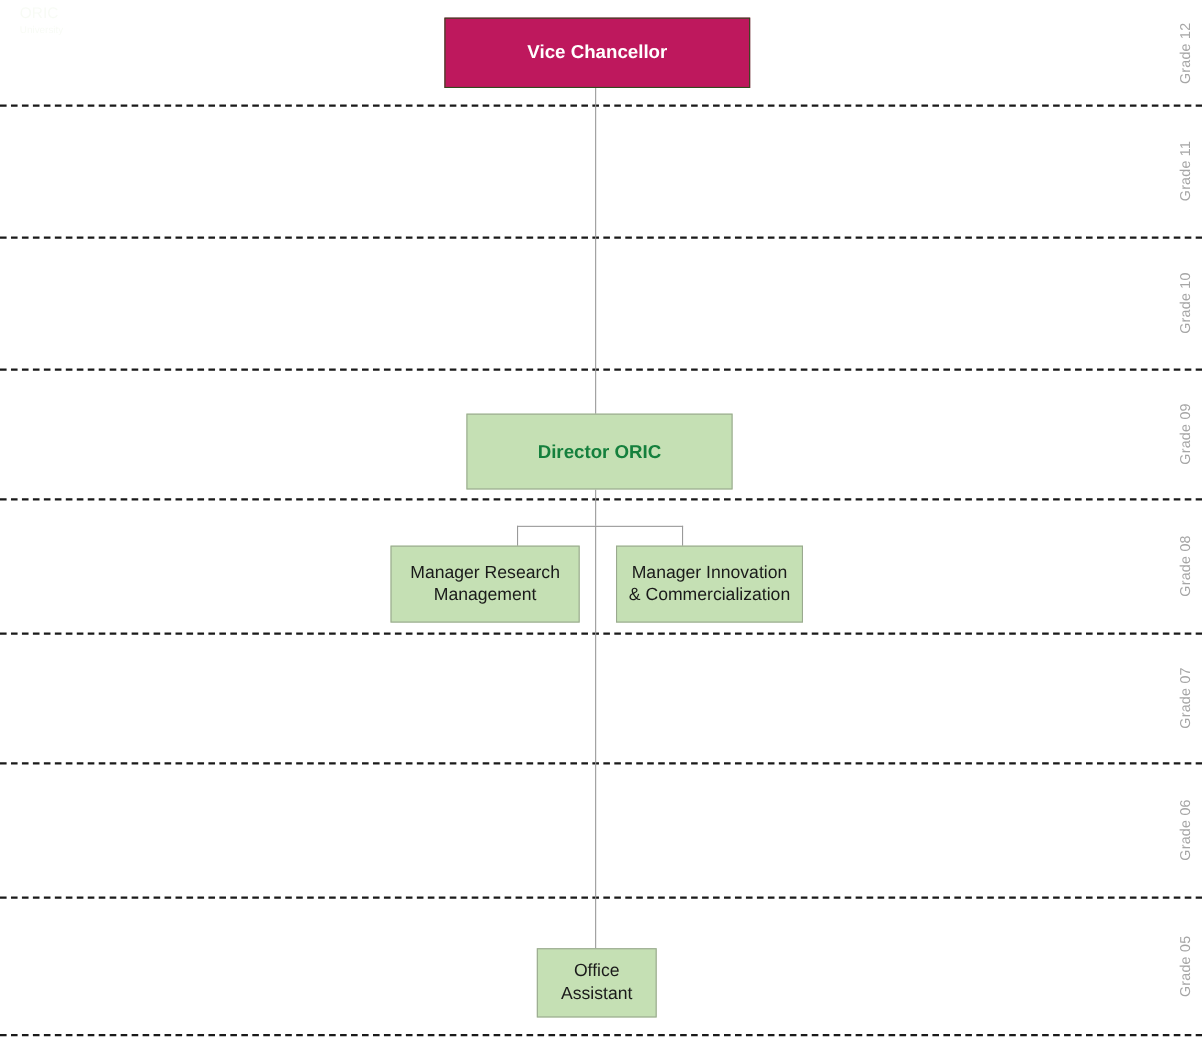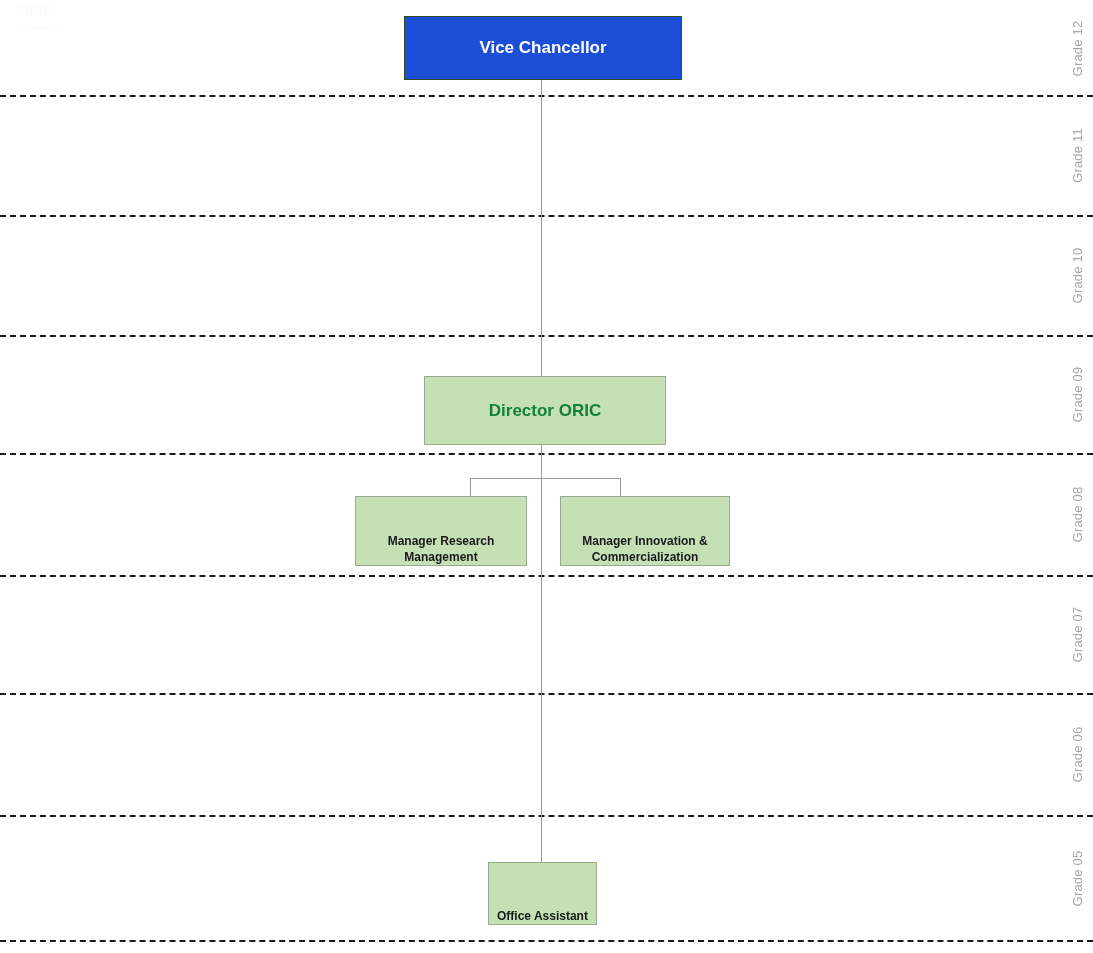--- a/index.html
+++ b/index.html
@@ -59,40 +59,39 @@
     position: absolute;
     box-sizing: border-box;
     display: flex;
     align-items: center;
     justify-content: center;
     text-align: center;
     line-height: 1.28;
     font-family: "Liberation Sans", sans-serif;
   }
   .node-head {
-    background: #1d4ed8;
+    background: #be185d;
     border: 1px solid #33491e;
     color: #ffffff;
     font-weight: bold;
     font-size: 17px;
   }
   .node-lead {
     background: #c5e0b4;
     border: 1px solid #9aa98f;
     color: #15803d;
     font-weight: bold;
     font-size: 17px;
   }
   .node-std {
     background: #c5e0b4;
     border: 1px solid #9aa98f;
     color: #1a1a1a;
-    font-weight: bold;
-    font-size: 12px;
-    align-items: flex-end;
+    font-weight: normal;
+    font-size: 16px;
   }
   .node span { display: block; padding: 0 6px; }
 
   
   #watermark {
     position: absolute;
     left: 14px;
     top: 0px;
     width: 96px;
     height: 34px;

